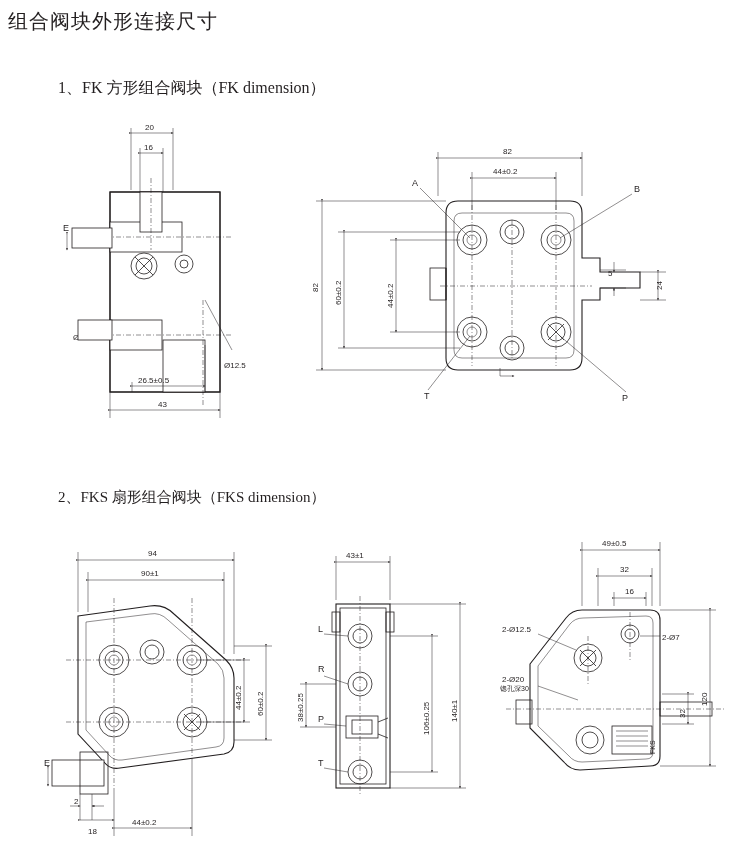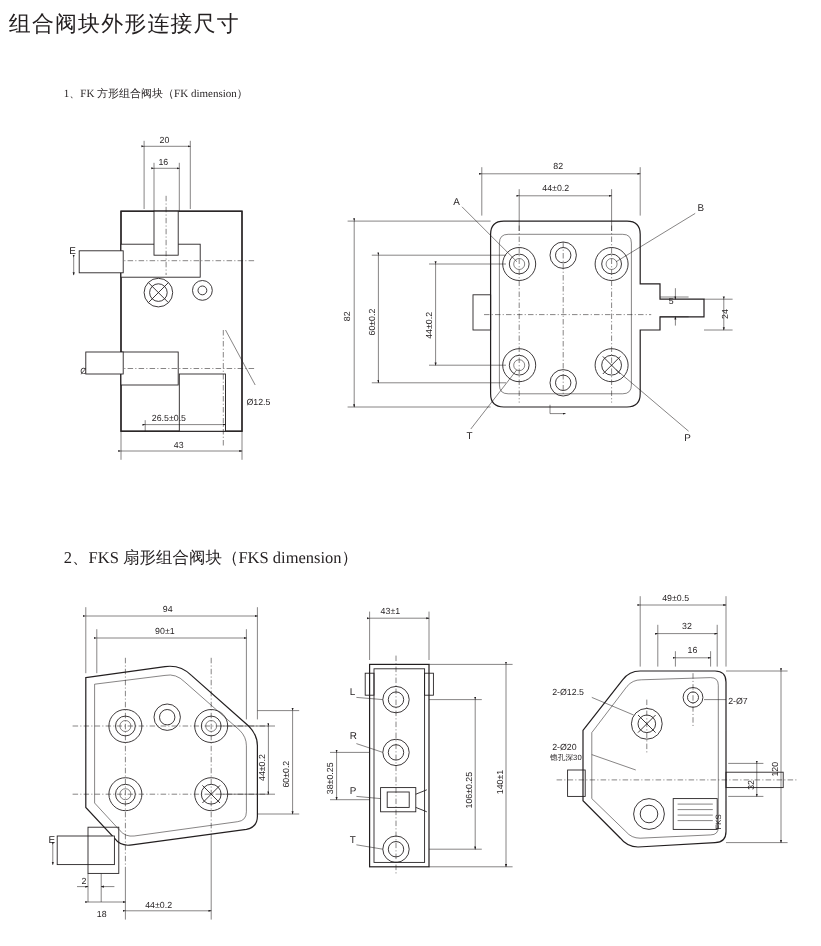--- a/index.html
+++ b/index.html
@@ -1,21 +1,21 @@
 <!DOCTYPE html>
 <html><head>
 <meta charset="utf-8">
 <style>
   html,body{margin:0;padding:0;background:#ffffff;}
   body{width:746px;height:860px;position:relative;font-family:"Liberation Serif",serif;color:#231f20;overflow:hidden;}
   .page{position:absolute;inset:0;}
   .t-cn{position:absolute;left:8px;top:8px;font-size:20px;letter-spacing:1px;font-family:"DejaVu Sans",sans-serif;color:#231f20;text-align:center;}
   .t-en{position:absolute;left:8px;top:40px;font-size:17px;font-family:"Liberation Serif",serif;}
-  .sec1{position:absolute;left:58px;top:78px;font-size:10px;}
-  .sec2{position:absolute;left:58px;top:488px;font-size:15px;margin-top:10px;}
+  .sec1{position:absolute;left:58px;top:78px;font-size:16px;}
+  .sec2{position:absolute;left:58px;top:488px;font-size:15px;}
   svg{position:absolute;left:0;top:0;}
   .ln{stroke:#231f20;stroke-width:0.8;fill:none;}
   .ln2{stroke:#231f20;stroke-width:1.1;fill:none;}
   .thin{stroke:#231f20;stroke-width:0.5;fill:none;}
   .dash{stroke:#231f20;stroke-width:0.5;fill:none;stroke-dasharray:5 2 1 2;}
   .txt{font-family:"Liberation Sans",sans-serif;font-size:8px;fill:#231f20;}
   .txt9{font-family:"Liberation Sans",sans-serif;font-size:9px;fill:#231f20;}
   .txt7{font-family:"Liberation Sans",sans-serif;font-size:7px;fill:#231f20;}
   .fillw{fill:#ffffff;}
 </style>

